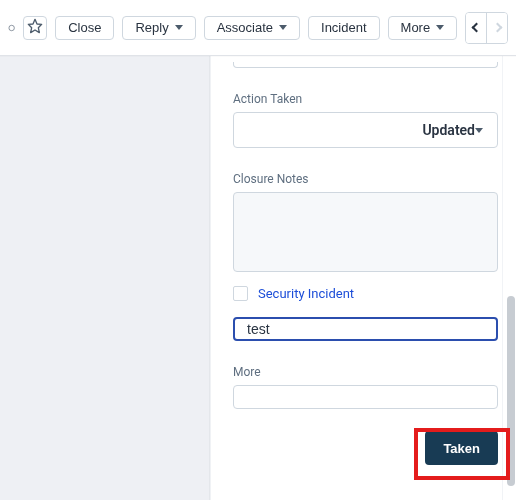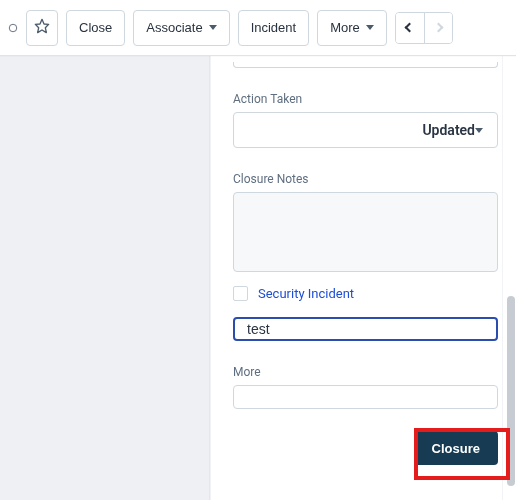--- a/index.html
+++ b/index.html
@@ -33,21 +33,21 @@
       display: flex;
       align-items: center;
       justify-content: flex-end;
       overflow: hidden;
       color: #4c5b6b;
     }
     .tb-btn {
       border: 1px solid #cfd7df;
       background: #fff;
       border-radius: 4px;
-      height: 36px;
+      height: 24px;
       padding: 0 12px;
       display: inline-flex;
       align-items: center;
       gap: 6px;
       color: #293340;
       font-size: 13px;
       cursor: pointer;
     }
     .tb-btn.icon-only { padding: 0; width: 32px; justify-content: center; }
     .nav-group {
@@ -228,20 +228,24 @@
     <span>
       <svg width="16" height="16" viewBox="0 0 24 24" fill="none" stroke="#4c5b6b" stroke-width="2" stroke-linejoin="round">
           <polygon points="12 2 15 9 22 9.5 17 14.5 18.5 22 12 18 5.5 22 7 14.5 2 9.5 9 9 12 2"></polygon>
         </svg>
     </span>
   </button>
   <button class="tb-btn">
     <span>Close</span>
   </button>
   <button class="tb-btn">
+    <span>Reply</span>
+    <span class="chevron-down"></span>
+  </button>
+  <button class="tb-btn">
     <span>Associate</span>
     <span class="chevron-down"></span>
   </button>
   <button class="tb-btn">
     <span>Incident</span>
   </button>
   <button class="tb-btn">
     <span>More</span>
     <span class="chevron-down"></span>
   </button>
@@ -284,21 +288,21 @@
       <input class="text-input" type="text" value="test" style="">
     </div>
 
     <div class="field-group">
       <label class="field-label">More</label>
       <input class="text-input plain" type="text" value="" style="">
     </div>
 
     <div class="footer-row">
       <button class="primary-btn">
-        <span>Closure</span>
+        <span>Taken</span>
       </button>
     </div>
 
     <div class="highlight-box"></div>
   </div>
 </div>
 
 <div class="right-scroll-edge">
   <div class="scroll-thumb"></div>
 </div>

